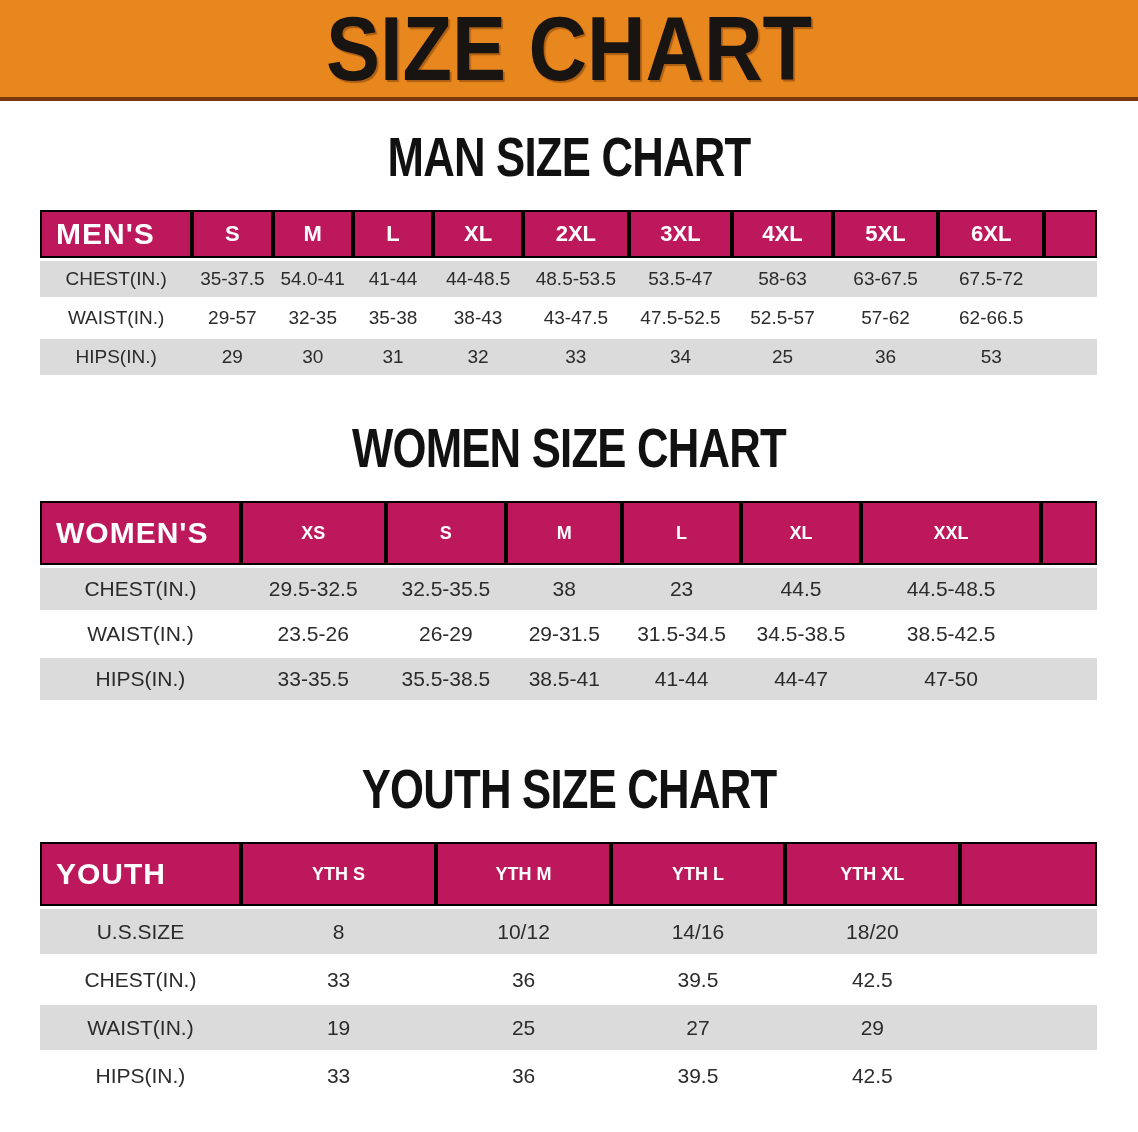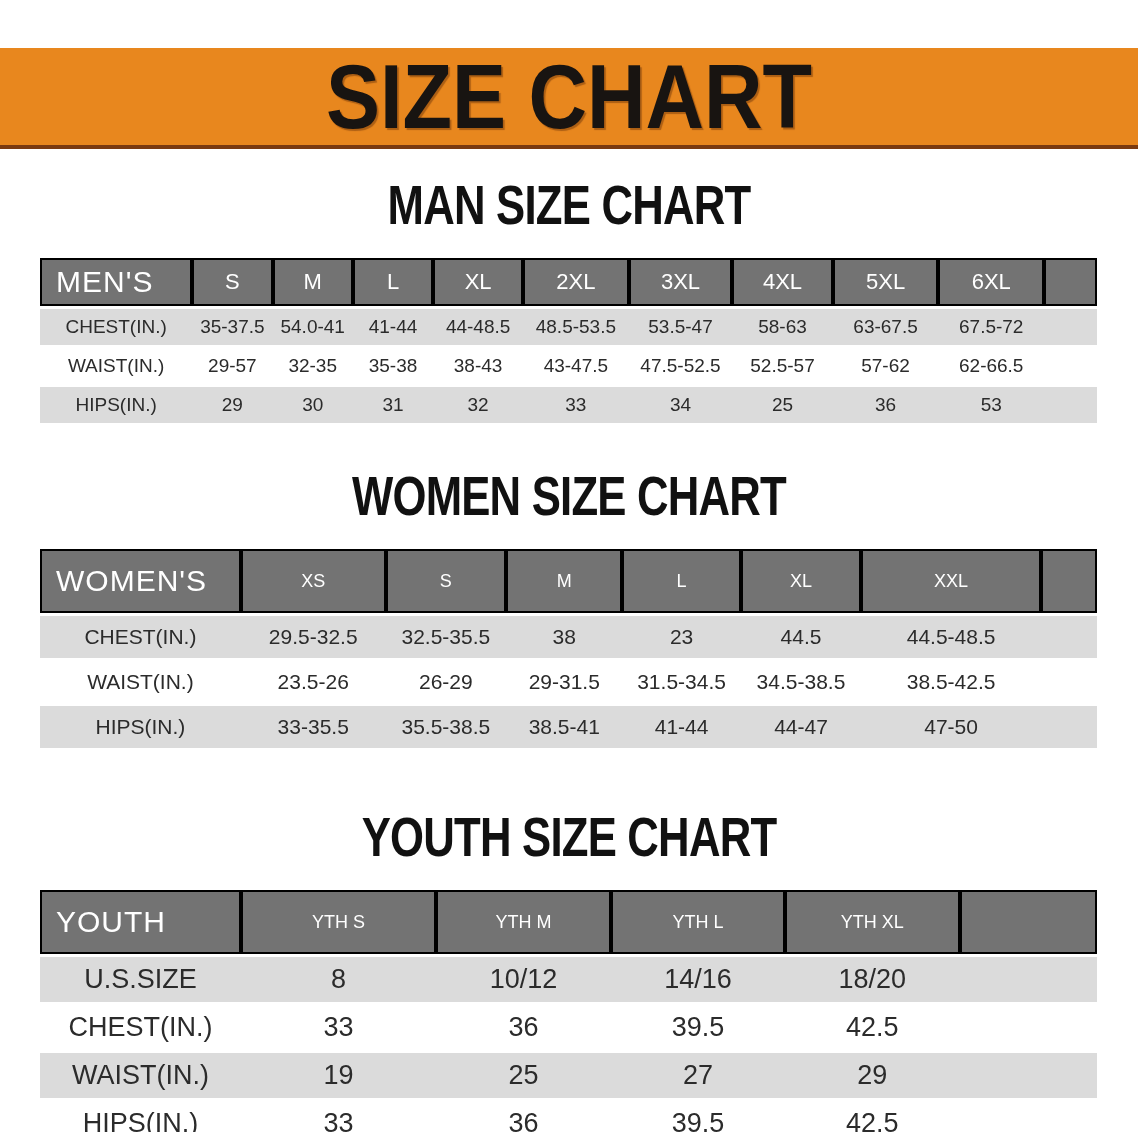--- a/index.html
+++ b/index.html
@@ -7,21 +7,21 @@
     width: 1138px; height: 1132px;
     background: #ffffff;
     font-family: "Liberation Sans", sans-serif;
     color: #222;
     overflow: hidden;
   }
   .banner {
     height: 97px;
     background: #E8871E;
     border-bottom: 4px solid #7a3a10;
-    display: flex; align-items: center; justify-content: center; margin-top: 48px;
+    display: flex; align-items: center; justify-content: center;
   }
   .banner-title {
     font-size: 90px; font-weight: 800; color: #181411;
     letter-spacing: 0px; line-height: 1;
     transform: scaleX(0.9);
     text-shadow: 2px 2px 1px rgba(60,20,0,0.35);
     white-space: nowrap;
   }
   .section-title {
     margin: 28px 0 22px 0;
@@ -35,44 +35,44 @@
   .sec-youth .section-title { margin-top: 58px; }
 
   table.size-table {
     width: 1057px;
     margin-left: 40px;
     border-collapse: separate;
     border-spacing: 0 3px;
     table-layout: fixed;
   }
   table.size-table th {
-    background: #737373;
+    background: #be185d;
     color: #ffffff;
-    font-weight: 400;
+    font-weight: 700;
     text-align: center;
     box-shadow: inset 0 0 0 2px #000;
   }
   table.size-table th.group-label {
     text-align: left;
     padding-left: 16px;
     font-size: 30px;
     letter-spacing: 1px;
   }
   table.size-table td {
     text-align: center;
     color: #2b2b2b;
     background: #ffffff;
   }
   table.size-table tbody tr:nth-child(odd) td { background: #DBDBDB; }
 
   table.men th { height: 46px; font-size: 22px; }
   table.men td { height: 34px; font-size: 19px; }
   table.women th, table.youth th { height: 62px; font-size: 18px; }
   table.women td { height: 40px; font-size: 21px; }
-  table.youth td { height: 43px; font-size: 27px; }
+  table.youth td { height: 43px; font-size: 21px; }
   table.men th.group-label, table.women th.group-label, table.youth th.group-label { font-size: 30px; }
 
   .footer {
     margin: 26px 0 0 30px;
     font-size: 31px;
     line-height: 1.48;
     color: #A32020;
     font-weight: 500;
     letter-spacing: -0.5px;
   }

